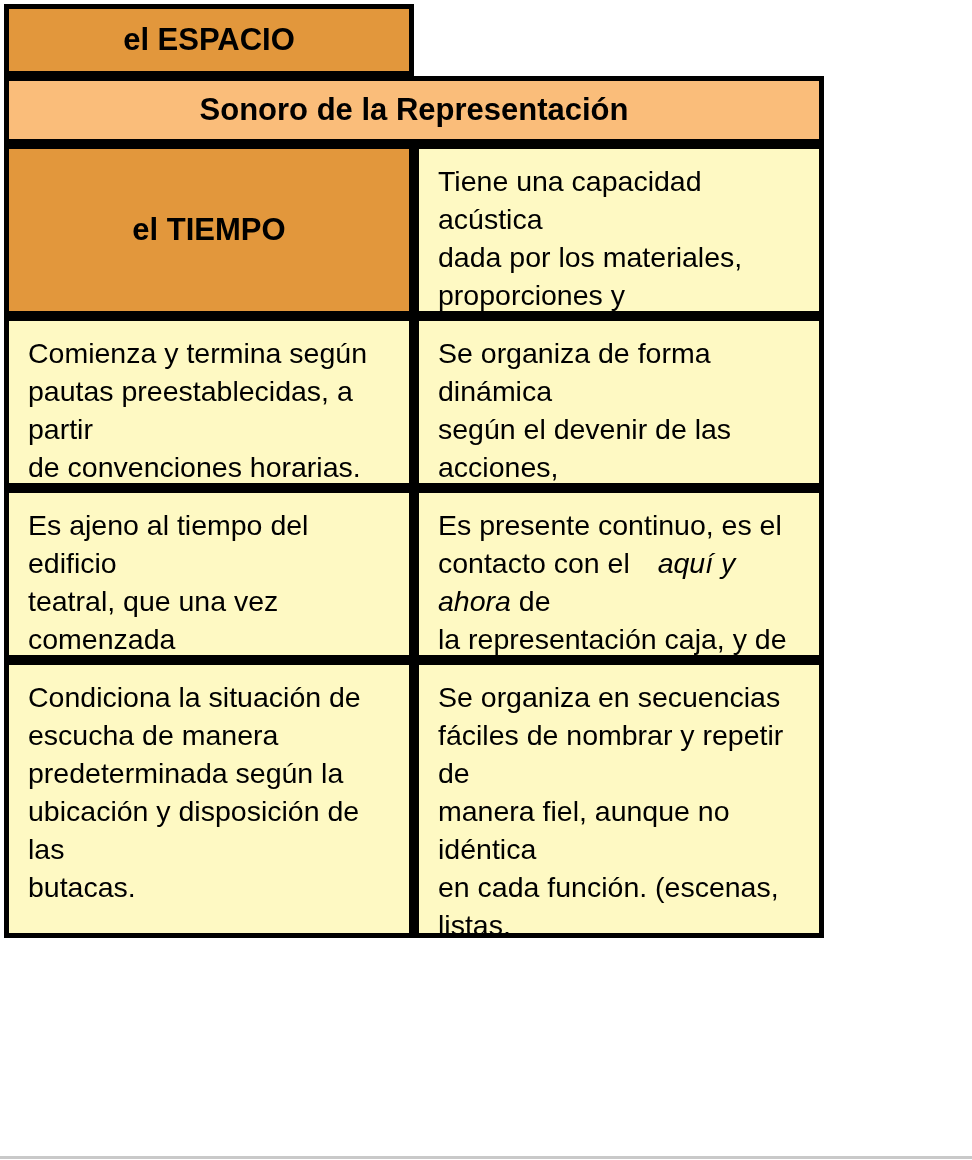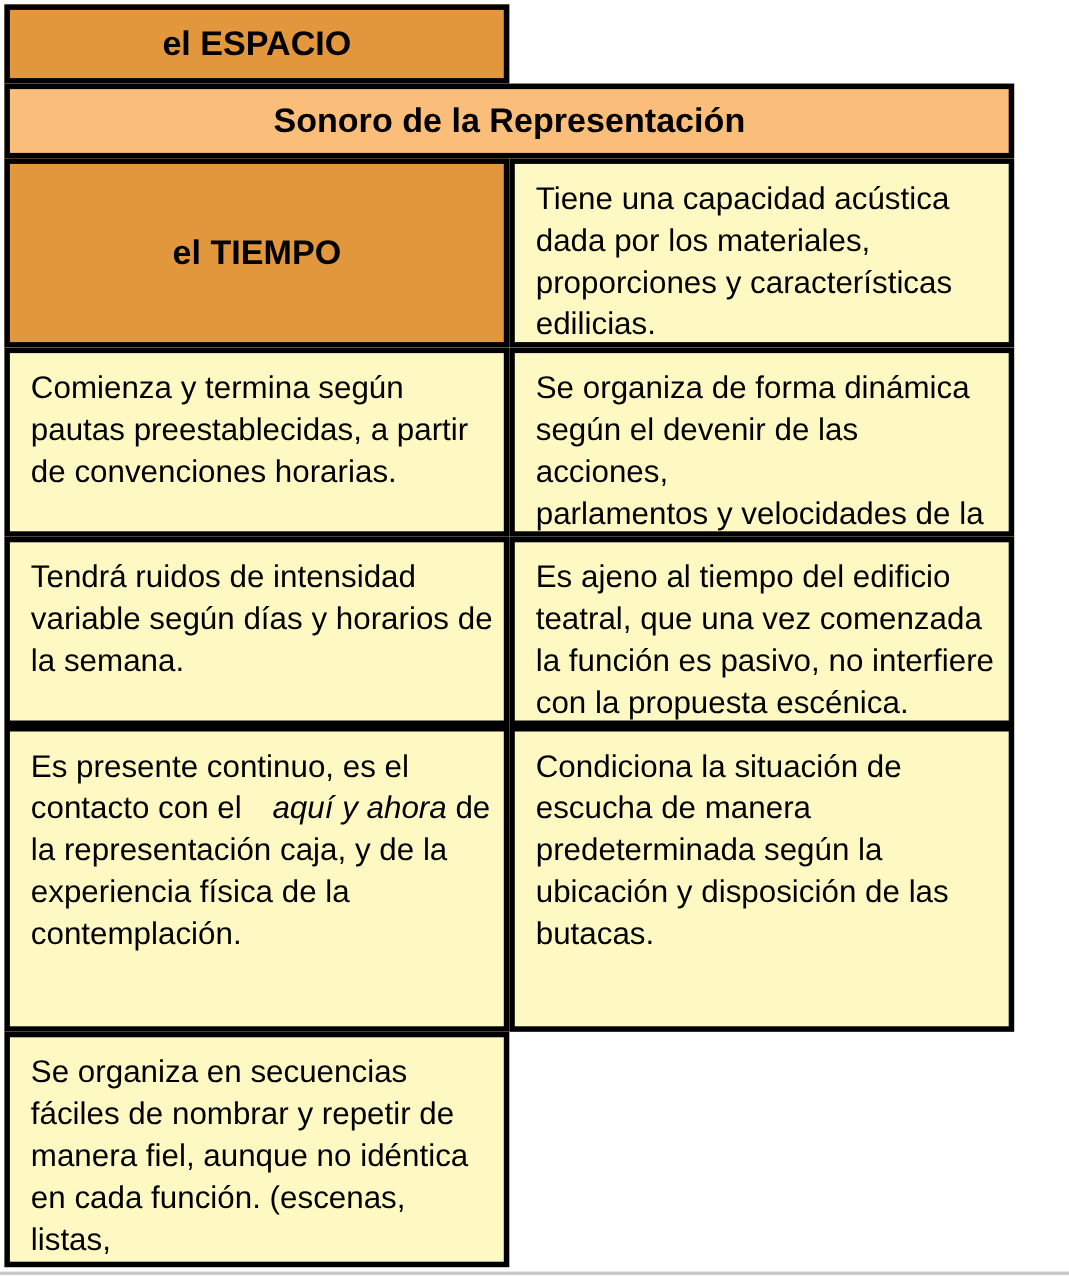--- a/index.html
+++ b/index.html
@@ -13,21 +13,21 @@
     height: 1160px;
     background: #ffffff;
     overflow: hidden;
     font-family: "Liberation Sans", "DejaVu Sans", sans-serif;
     color: #000000;
   }
   .table-grid {
     position: absolute;
     left: 4px;
     top: 4px;
-    width: 918px;
+    width: 820px;
     display: grid;
     grid-template-columns: 1fr 1fr;
     grid-template-rows: 72px 68px 172px 172px 172px 278px 214px;
   }
   .cell {
     border: 5px solid var(--border, #000000);
     background: #fef9c3;
     box-sizing: border-box;
     overflow: hidden;
   }
@@ -90,23 +90,20 @@
 edilicias.</div>
     <div class="cell body">Comienza y termina según
 pautas preestablecidas, a partir
 de convenciones horarias.</div>
 
     <div class="cell body">Se organiza de forma dinámica
 según el devenir de las acciones,
 parlamentos y velocidades de la
 representación</div>
 
-    <div class="cell body">Tendrá ruidos de intensidad
-variable según días y horarios de
-la semana.</div>
     <div class="cell body">Es ajeno al tiempo del edificio
 teatral, que una vez comenzada
 la función es pasivo, no interfiere
 con la propuesta escénica.</div>
 
     <div class="cell body"><span>Es presente continuo, es el
 contacto con el </span><span class="italic">aquí y ahora</span><span> de
 la representación caja, y de la
 experiencia física de la
 contemplación.</span></div>

